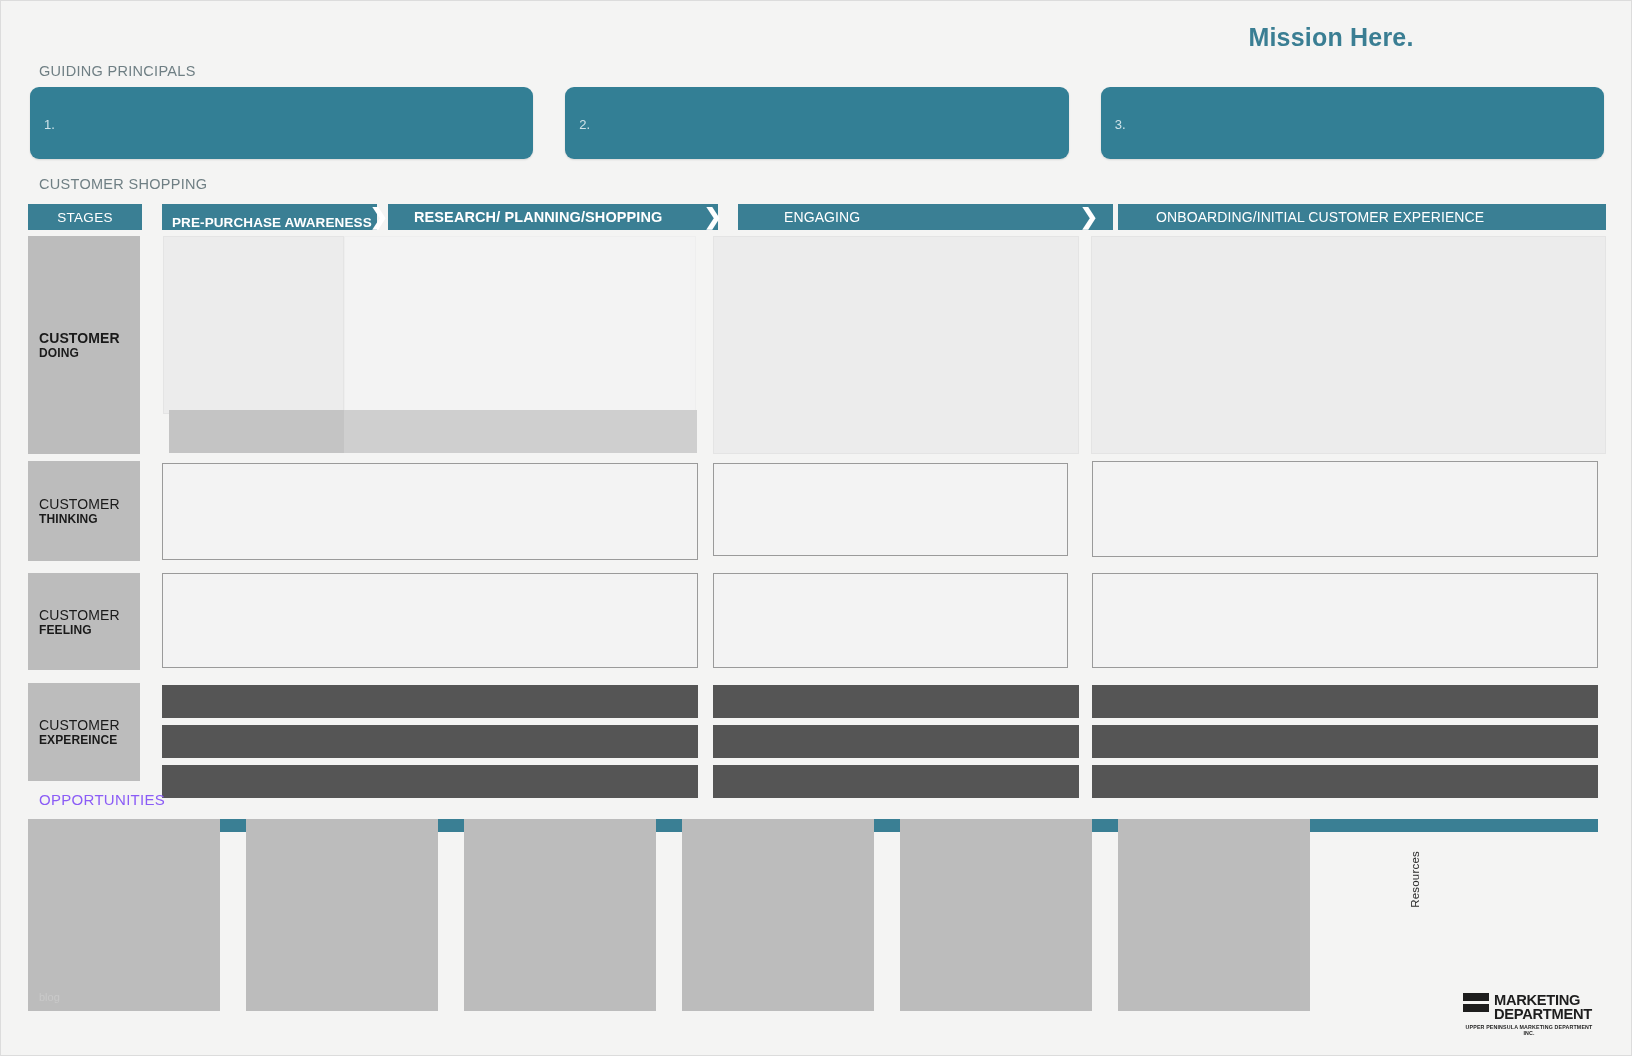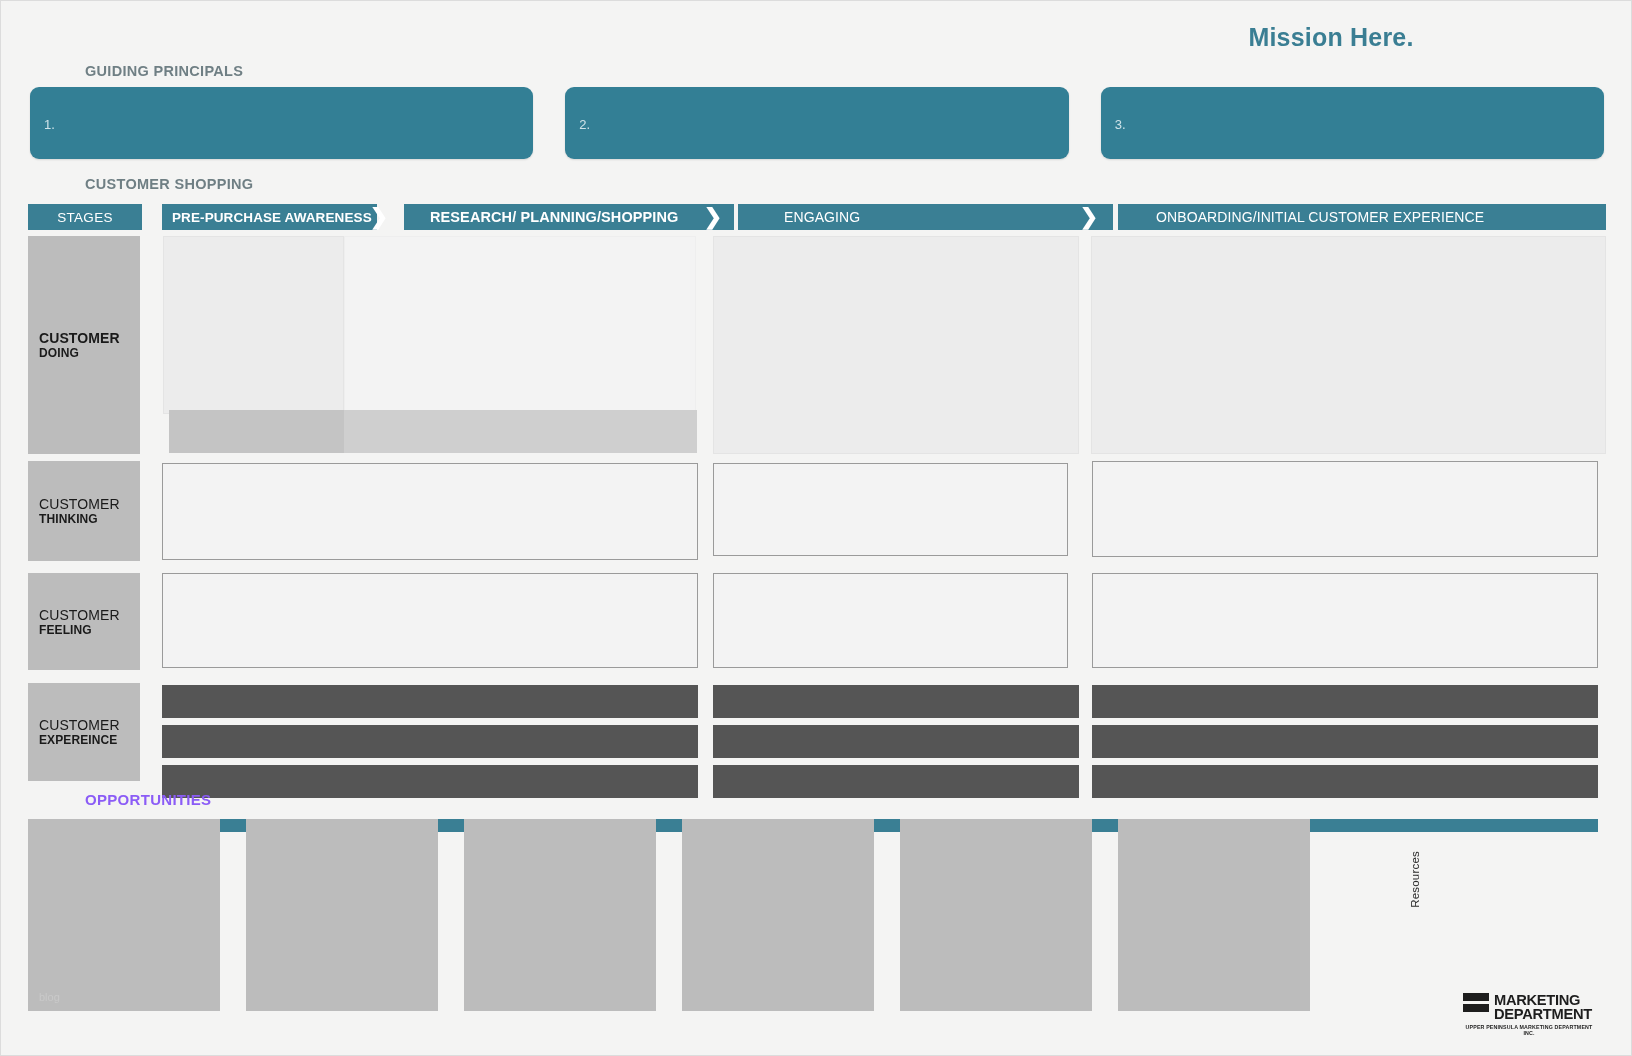--- a/index.html
+++ b/index.html
@@ -31,24 +31,23 @@
     font-size: 25px;
     font-weight: bold;
     color: #3a7e93;
     letter-spacing: 0.2px;
   }
 
   
   .section-label {
     position: absolute;
     font-size: 14.5px;
-    font-weight: bold;
+    font-weight: normal;
     color: #6f7f84;
     letter-spacing: 0.3px;
-    margin-left: 46px;
   }
   #lbl-guiding { left: 38px; top: 62px; }
   #lbl-journey { left: 38px; top: 175px; }
   #lbl-opportunities {
     left: 38px; top: 790px;
     font-size: 15px;
     color: #8b5cf6;
   }
 
   
@@ -95,22 +94,22 @@
     box-sizing: border-box;
   }
   .stage-cell.stages-title {
     left: 0;
     width: 114px;
     justify-content: center;
     font-size: 13.5px;
     font-weight: normal;
     letter-spacing: 0.3px;
   }
-  .stage-cell.s1 { left: 134px; width: 215px; padding-left: 10px; }
-  .stage-cell.s2 { left: 376px; width: 330px; padding-left: 26px; }
+  .stage-cell.s1 { left: 134px; width: 215px; padding-left: 10px; align-items: flex-end; }
+  .stage-cell.s2 { left: 360px; width: 330px; padding-left: 26px; }
   .stage-cell.s3 { left: 710px; width: 375px; padding-left: 46px; }
   .stage-cell.s4 { left: 1090px; width: 488px; padding-left: 38px; }
   .stage-cell .stage-text {
     font-size: 13.5px;
     font-weight: bold;
     letter-spacing: 0.1px;
     white-space: nowrap;
   }
   .stage-cell.s2 .stage-text { font-size: 14.5px; }
   .stage-cell.s3 .stage-text { font-size: 14px; font-weight: normal; }

